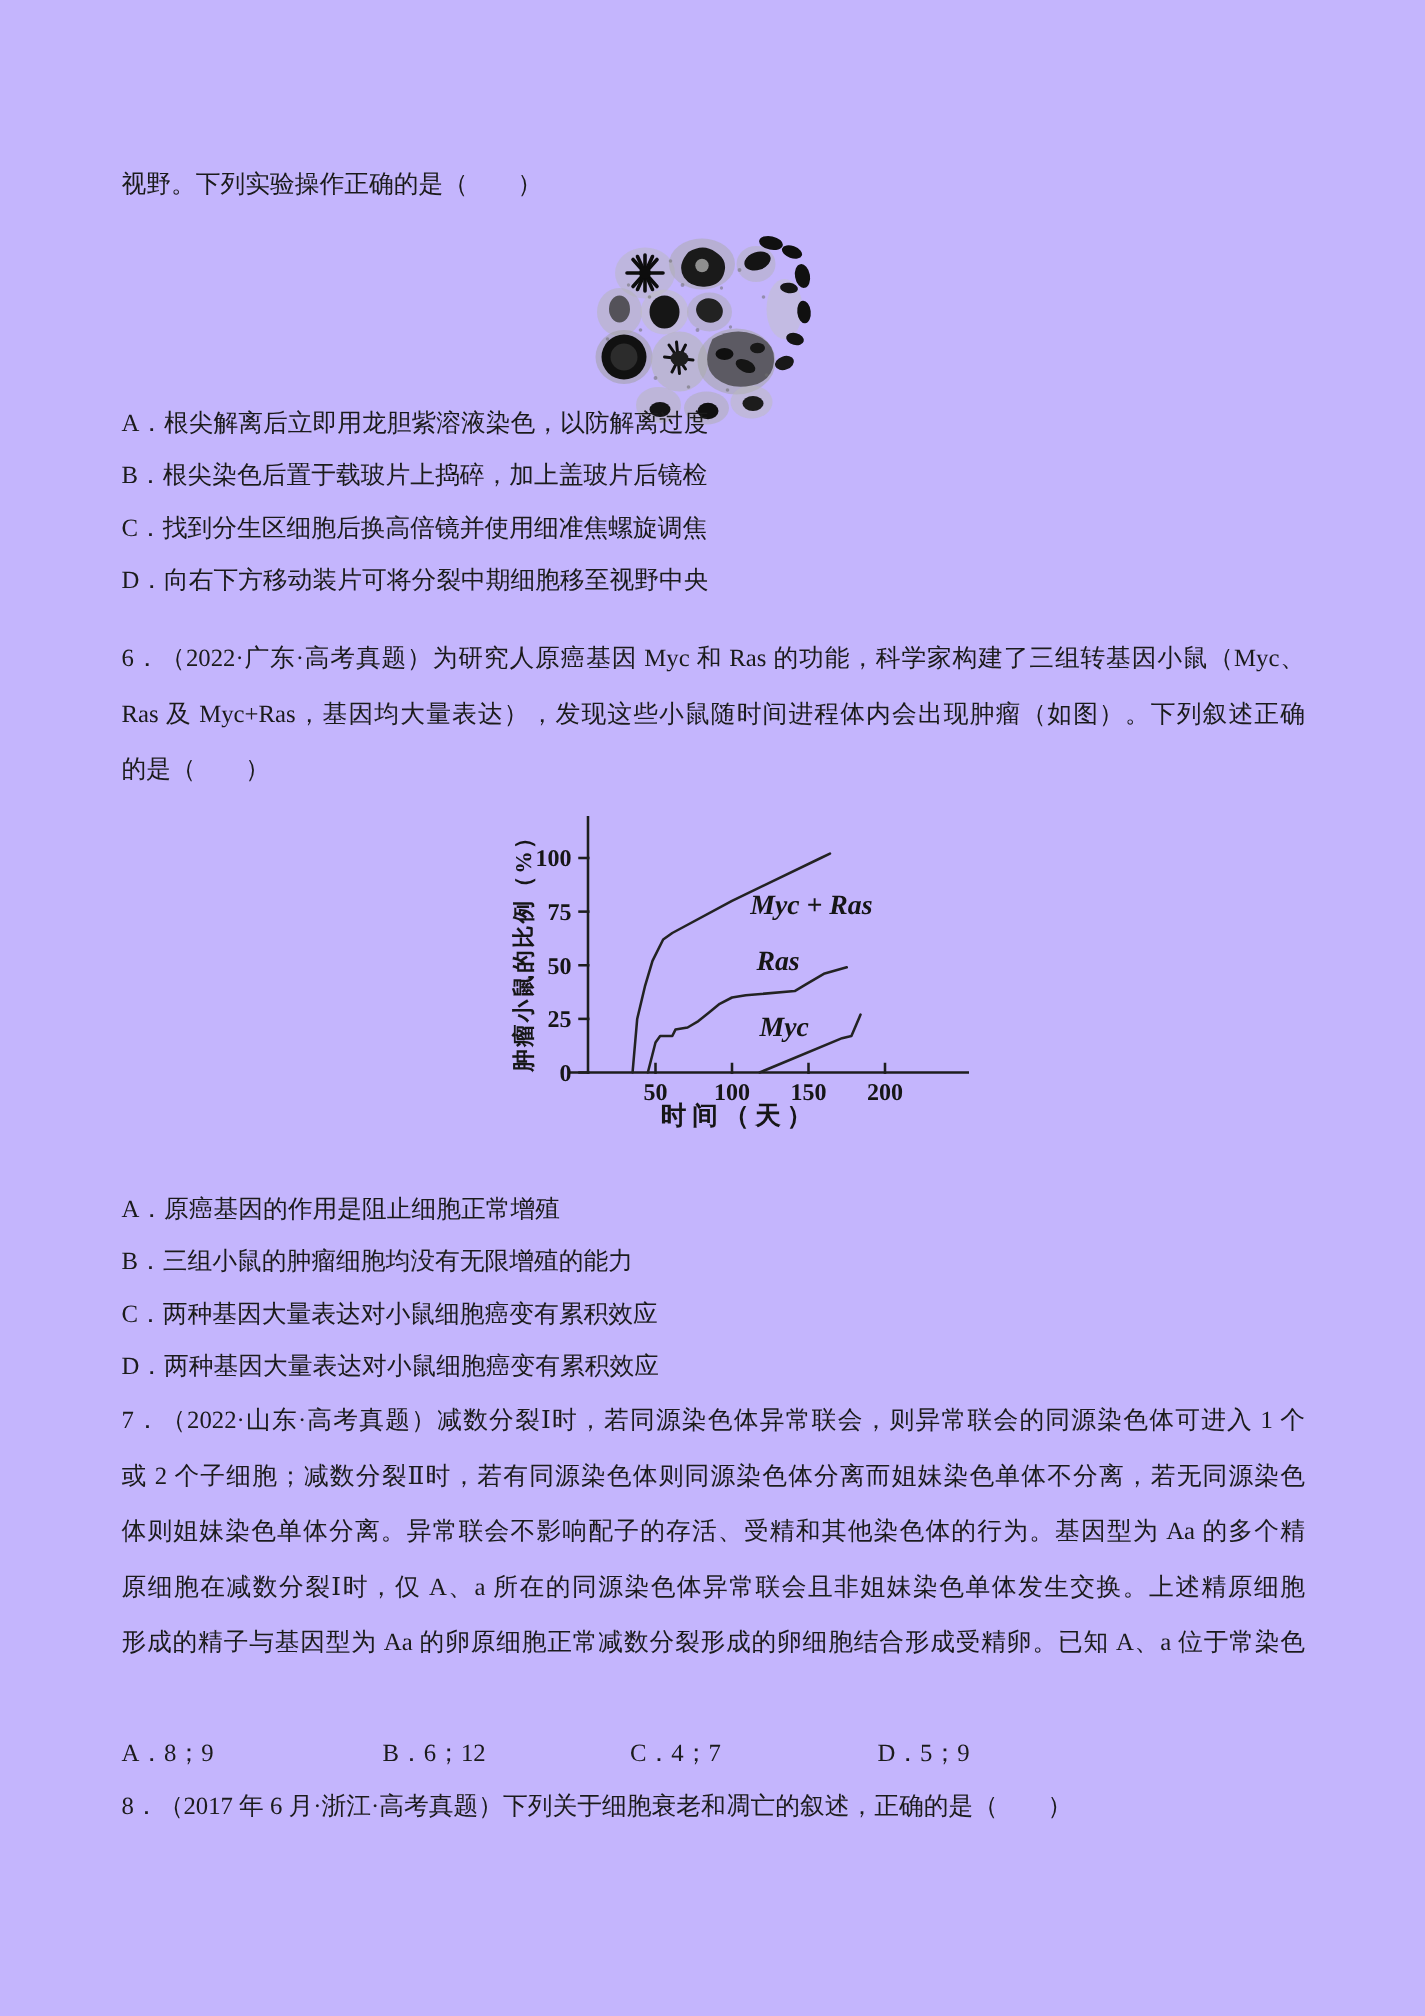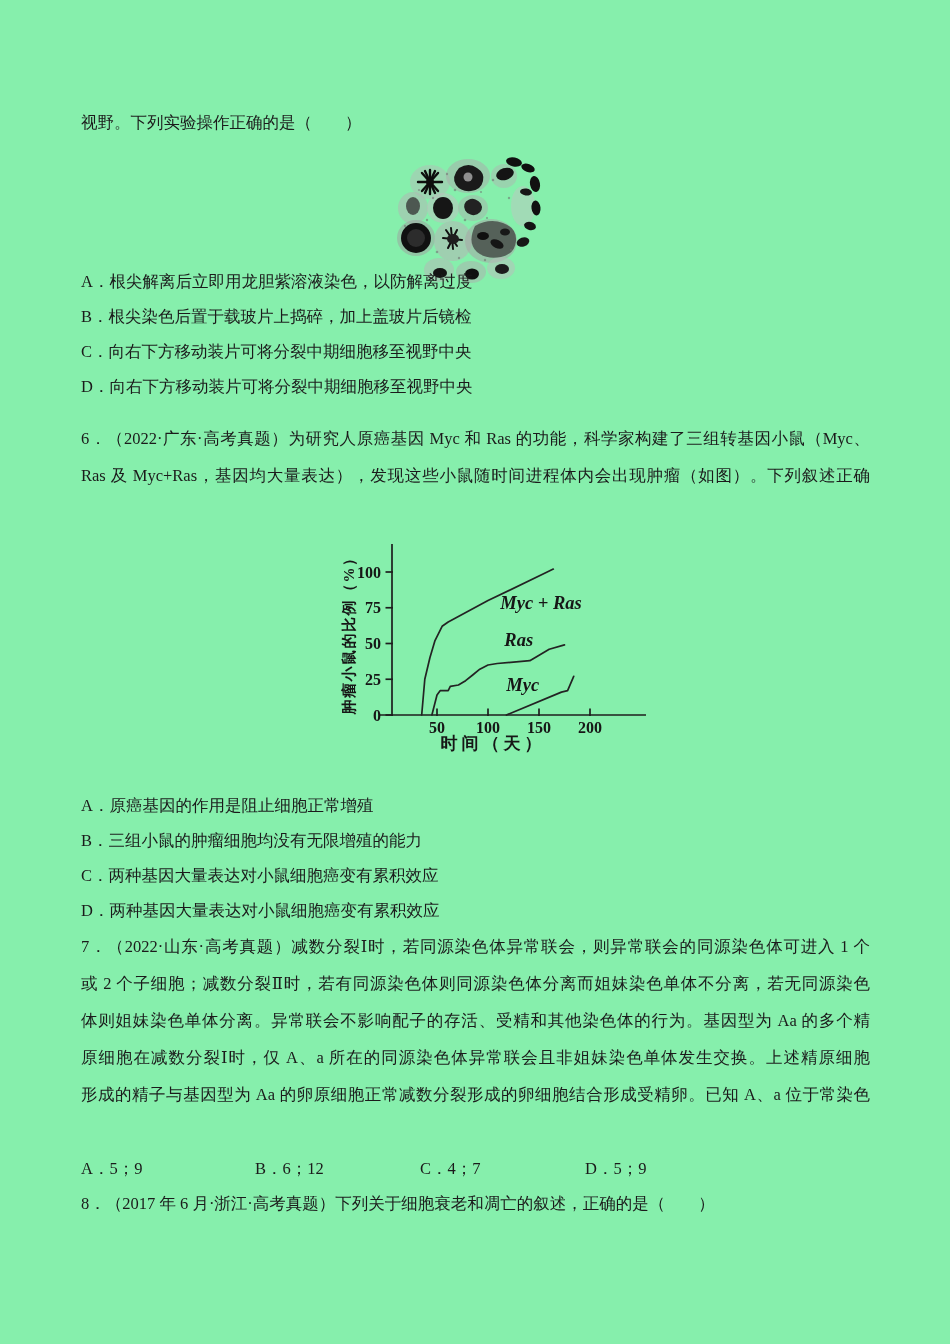--- a/index.html
+++ b/index.html
@@ -1,17 +1,17 @@
 <!DOCTYPE html>
 <html><head>
 <meta charset="utf-8">
 <style>
   html,body{margin:0;padding:0;background:#ffffff;}
   body{font-family:"Liberation Serif","DejaVu Serif",serif;color:#1b1b1b;}
-  .page{position:relative;width:950px;height:1344px;background:#86efac;overflow:hidden;}
+  .page{position:relative;width:950px;height:1344px;background:#c4b5fd;overflow:hidden;}
   .block{position:absolute;left:81px;width:789px;font-size:16.5px;}
   .line{height:37px;line-height:37px;white-space:normal;overflow:visible;}
   .oline{height:35px;line-height:35px;}
   .jl{text-align:justify;text-align-last:justify;}
   .optrow{position:absolute;left:81px;width:789px;height:37px;line-height:37px;font-size:16.5px;}
   .optrow span{position:absolute;top:0;}
   .fig{position:absolute;}
   
   .tick{font:600 16px "Liberation Serif","DejaVu Serif",serif;fill:#161616;}
   .slabel{font:600 italic 18.5px "Liberation Serif","DejaVu Serif",serif;fill:#161616;}
@@ -107,27 +107,28 @@
             <circle cx="36" cy="44" r="1.1"></circle>
             <circle cx="22" cy="80" r="1.2"></circle>
         </g>
       </g>
     </svg>
   </div>
 
   <div class="block" style="top:264px">
     <div class="line oline">A．根尖解离后立即用龙胆紫溶液染色，以防解离过度</div>
     <div class="line oline">B．根尖染色后置于载玻片上捣碎，加上盖玻片后镜检</div>
-    <div class="line oline">C．向右下方移动装片可将分裂中期细胞移至视野中央</div>
+    <div class="line oline">C．找到分生区细胞后换高倍镜并使用细准焦螺旋调焦</div>
     <div class="line oline">D．向右下方移动装片可将分裂中期细胞移至视野中央</div>
   </div>
 
   <div class="block" style="top:420px">
     <div class="line jl">6．（2022·广东·高考真题）为研究人原癌基因 Myc 和 Ras 的功能，科学家构建了三组转基因小鼠（Myc、</div>
     <div class="line jl">Ras 及 Myc+Ras，基因均大量表达），发现这些小鼠随时间进程体内会出现肿瘤（如图）。下列叙述正确</div>
+    <div class="line">的是（　　）</div>
   </div>
 
   <div class="fig" style="left:330px;top:540px;width:330px;height:230px">
     <svg id="tumor-chart" width="330" height="230" viewBox="0 0 330 230">
         <line x1="62" y1="4" x2="62" y2="176" class="axis"></line>
         <line x1="50" y1="175" x2="316" y2="175" class="axis"></line>
         <line x1="55.5" y1="175" x2="63" y2="175" class="axis"></line>
         <text x="51" y="180.5" text-anchor="end" class="tick">0</text>
         <line x1="55.5" y1="139.25" x2="63" y2="139.25" class="axis"></line>
         <text x="51" y="144.75" text-anchor="end" class="tick">25</text>
@@ -165,21 +166,21 @@
 
   <div class="block" style="top:928px">
     <div class="line jl">7．（2022·山东·高考真题）减数分裂Ⅰ时，若同源染色体异常联会，则异常联会的同源染色体可进入 1 个</div>
     <div class="line jl">或 2 个子细胞；减数分裂Ⅱ时，若有同源染色体则同源染色体分离而姐妹染色单体不分离，若无同源染色</div>
     <div class="line jl">体则姐妹染色单体分离。异常联会不影响配子的存活、受精和其他染色体的行为。基因型为 Aa 的多个精</div>
     <div class="line jl">原细胞在减数分裂Ⅰ时，仅 A、a 所在的同源染色体异常联会且非姐妹染色单体发生交换。上述精原细胞</div>
     <div class="line jl">形成的精子与基因型为 Aa 的卵原细胞正常减数分裂形成的卵细胞结合形成受精卵。已知 A、a 位于常染色</div>
   </div>
 
   <div class="optrow" style="top:1150px">
-    <span style="left:0">A．5；9</span>
+    <span style="left:0">A．8；9</span>
     <span style="left:174px">B．6；12</span>
     <span style="left:339px">C．4；7</span>
     <span style="left:504px">D．5；9</span>
   </div>
 
   <div class="block" style="top:1185px">
     <div class="line">8．（2017 年 6 月·浙江·高考真题）下列关于细胞衰老和凋亡的叙述，正确的是（　　）</div>
   </div>
 
 </div>

